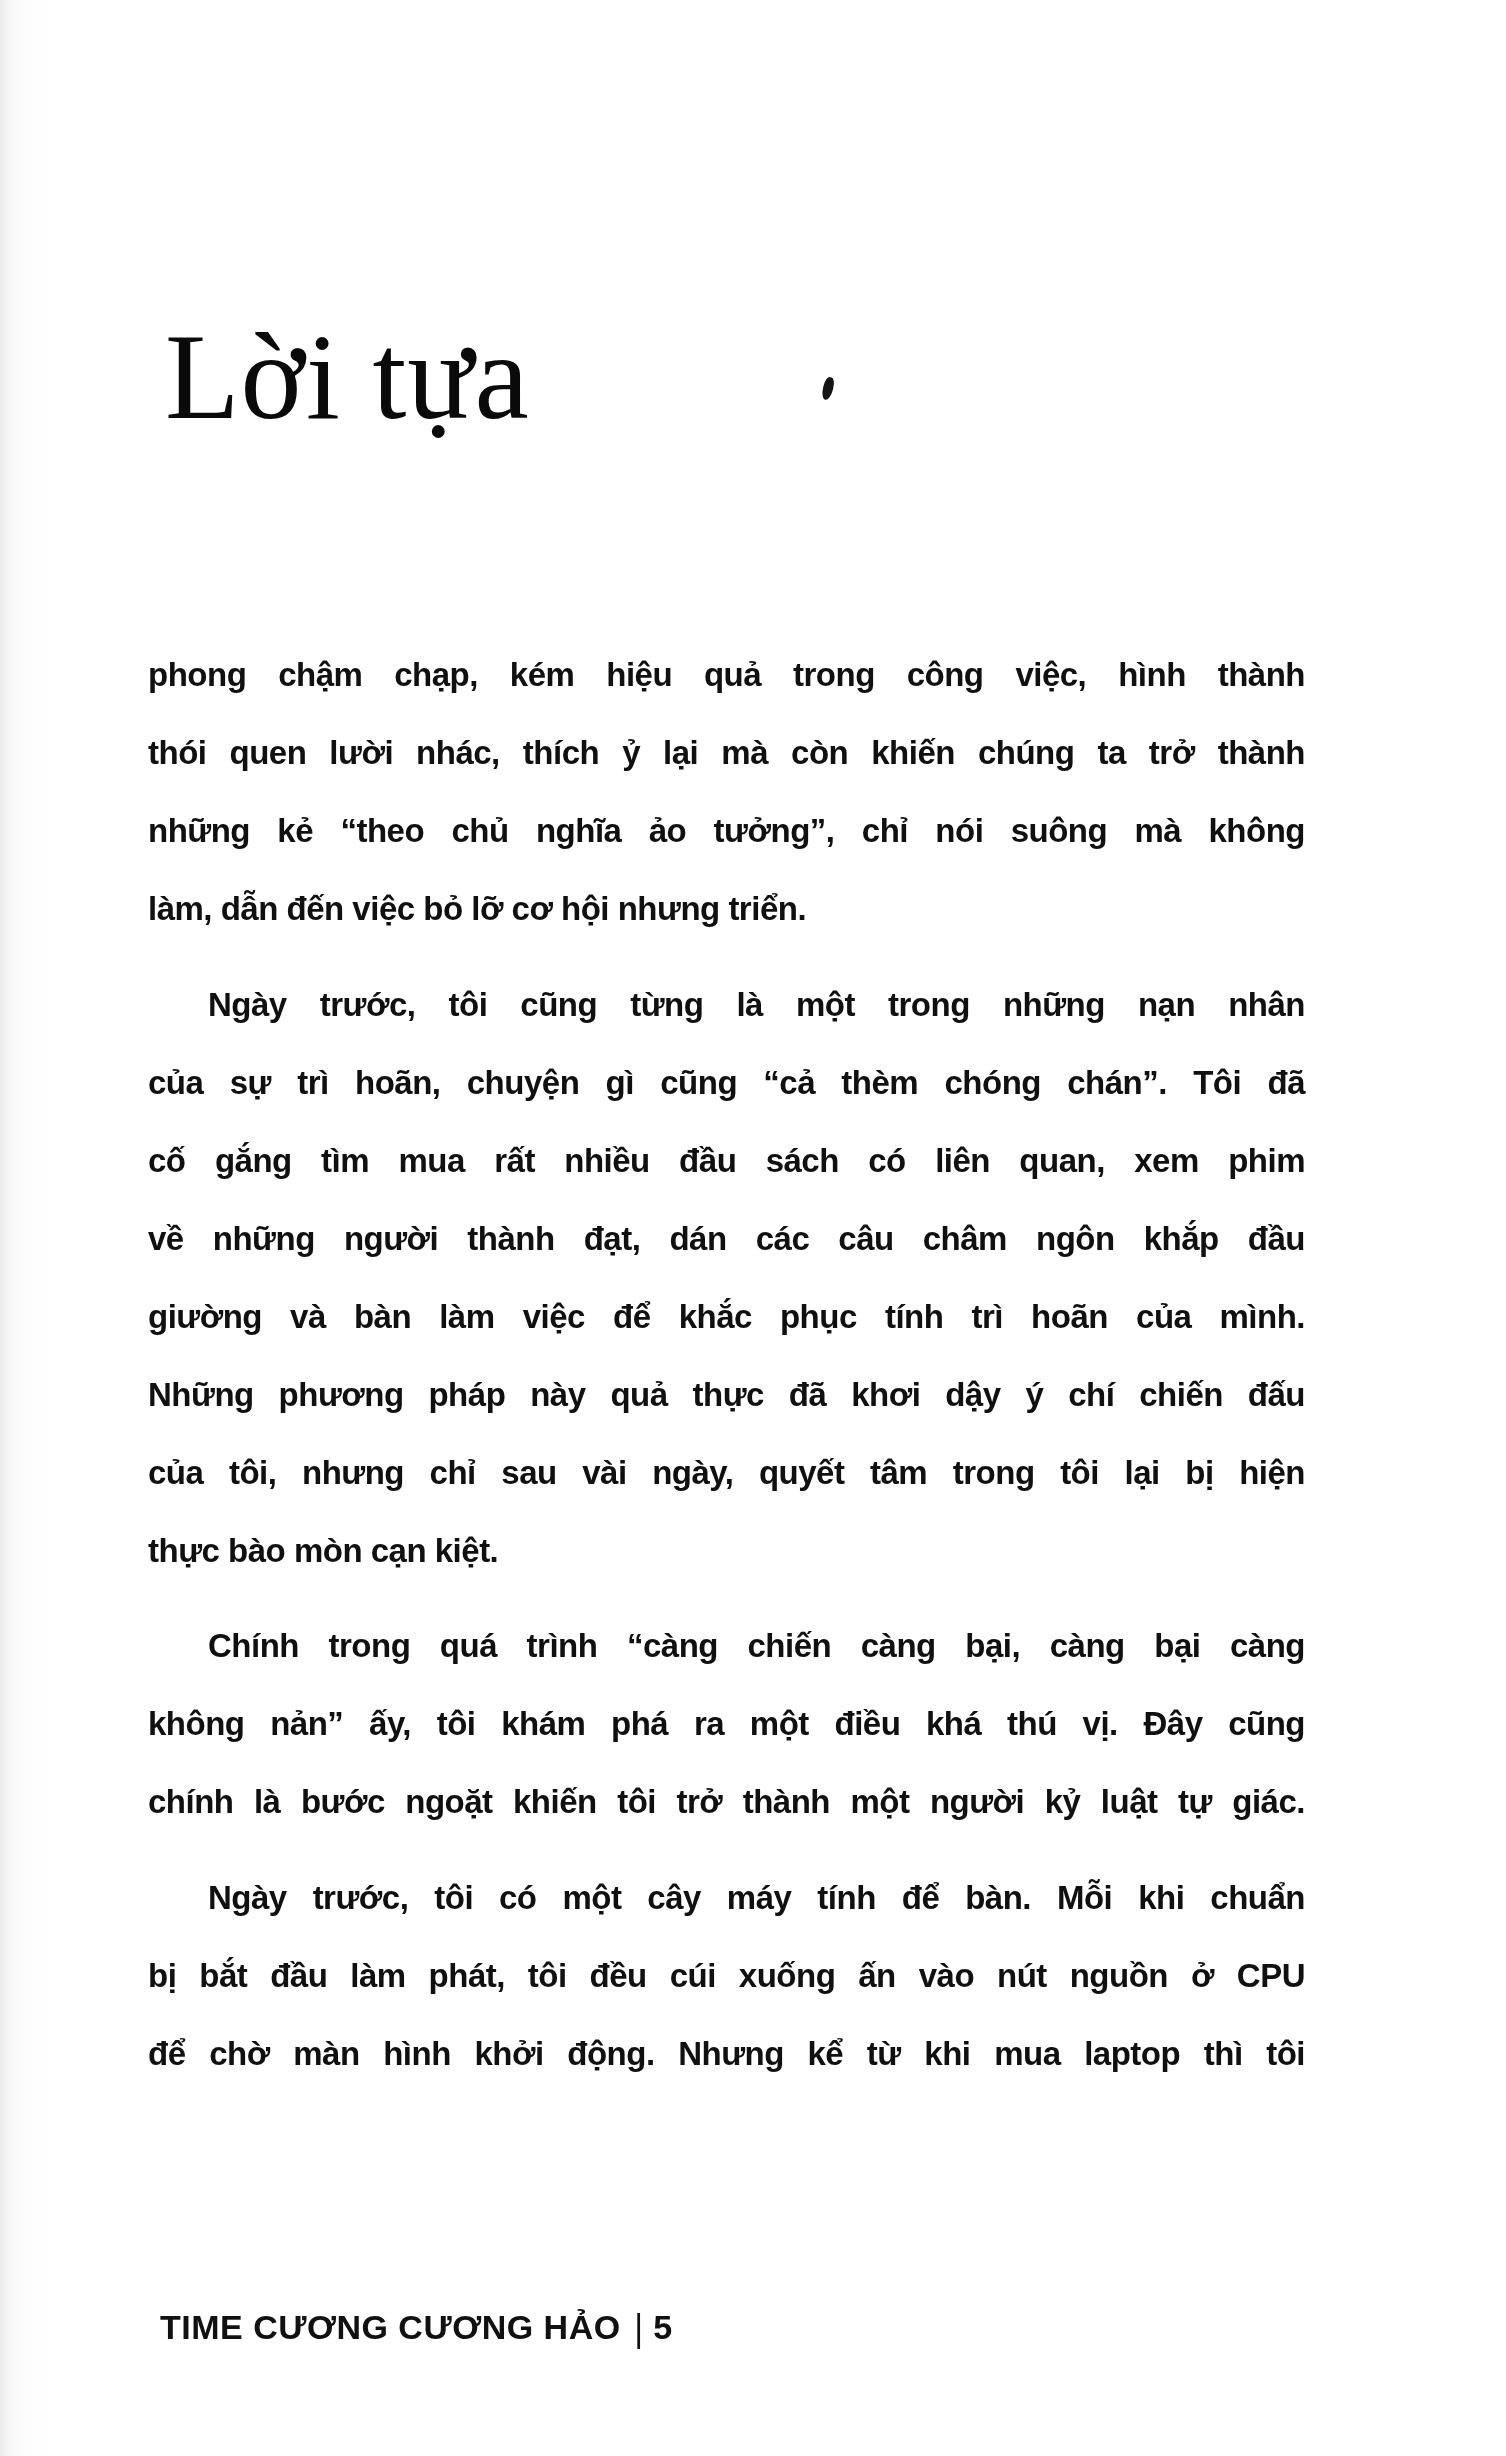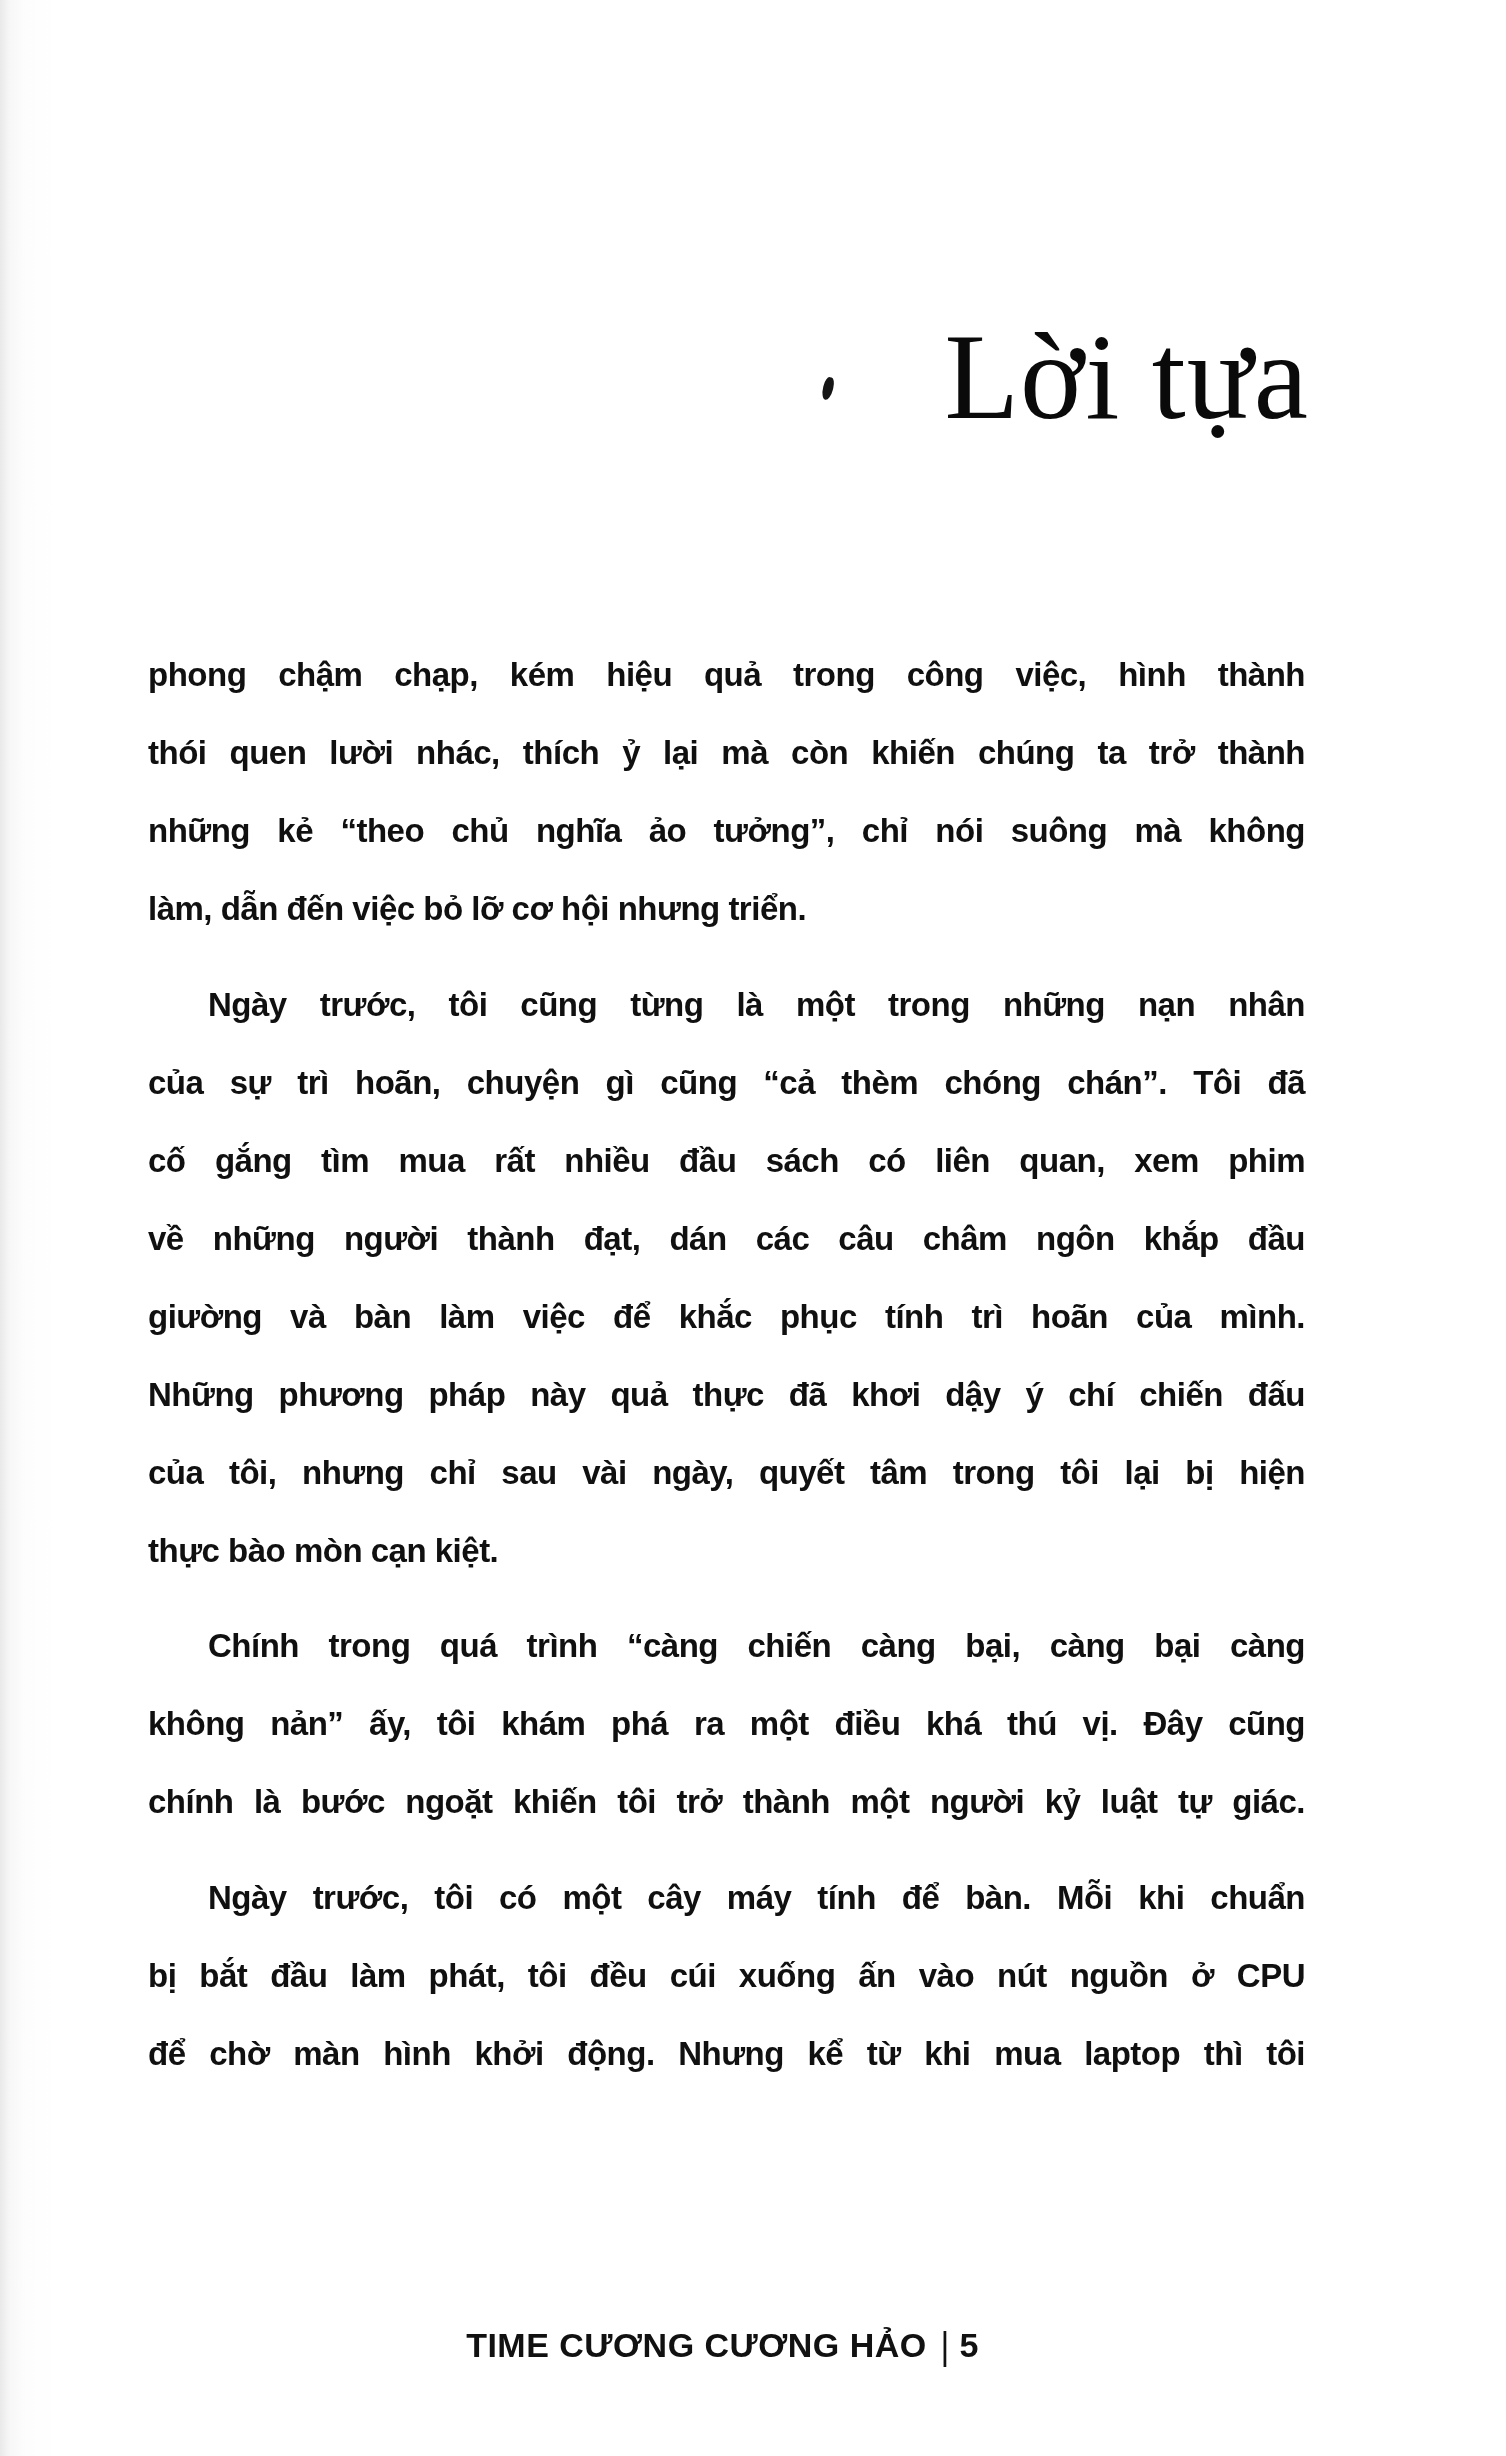--- a/index.html
+++ b/index.html
@@ -10,22 +10,22 @@
     color: #0e0e0e;
     overflow: hidden;
   }
   .page {
     position: relative;
     width: 1506px; height: 2457px;
     background: linear-gradient(90deg, #e9e9e9 0px, #f7f7f7 9.7px, #fdfdfd 25px, #ffffff 58px);
   }
   .page-title {
     position: absolute;
-    top: 225px; left: 152px; width: 1157px;
-    text-align: right;
+    top: 225px; left: 165px; width: 1157px;
+    text-align: left;
     font-family: "Liberation Serif", serif;
     font-size: 122px;
     font-weight: 400;
     line-height: 1.15;
     color: #0a0a0a;
     letter-spacing: 1px;
   }
   .body-text {
     position: absolute;
     top: 636px; left: 148px; width: 1157px;
@@ -41,29 +41,28 @@
     height: 78px;
     text-align: justify;
     text-align-last: justify;
     white-space: normal;
     overflow: visible;
   }
   .line.first { padding-left: 60px; }
   .line.last { text-align-last: left; }
   .footer {
     position: absolute;
-    top: 2308px; left: 144px; width: 1157px;
-    text-align: center;
+    top: 2308px; left: 160px; width: 1157px;
+    text-align: left;
     font-family: "Liberation Sans", sans-serif;
     font-size: 34px;
     font-weight: 700;
     letter-spacing: 0.5px;
     color: #111111;
     white-space: nowrap;
-    margin-top: 18px;
   }
   .footer .sep { display: inline-block; margin: 0 9.7px 0 13.6px; font-weight: 400; transform: scaleY(1.15); }
   .ink-speck {
     position: absolute;
     left: 823px; top: 377px;
     width: 9.7px; height: 23px;
     background: #151515;
     border-radius: 50% 50% 60% 60%;
     transform: rotate(14deg);
   }

